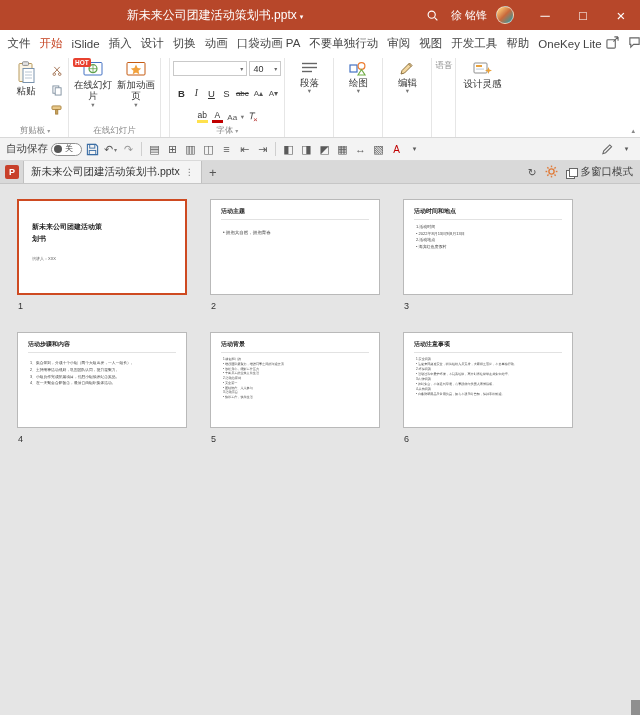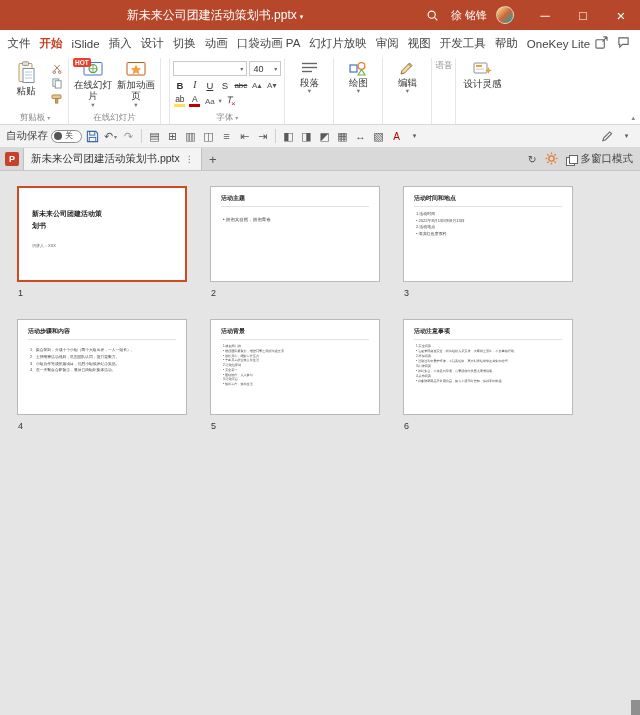--- a/index.html
+++ b/index.html
@@ -14,36 +14,36 @@
 .tb-right{margin-left:auto;display:flex;align-items:center;height:100%}
 .tb-iconbtn{width:26px;height:30px;display:flex;align-items:center;justify-content:center}
 .tb-user{font-size:11px;margin:4px 5px;white-space:nowrap}
 .tb-avatar{width:18px;height:18px;border-radius:50%;background:linear-gradient(135deg,#f2b469 20%,#c96a3c 50%,#4e8f8e 85%);border:1px solid rgba(255,255,255,.55);margin:0 12px 0 4px}
 .tb-btn{width:38px;height:30px;display:flex;align-items:center;justify-content:center;font-size:13px;color:#fff}
 .tb-btn.close{font-size:15px}
 
 
 .menubar{flex:0 0 27px;background:#fff;display:flex;align-items:center;padding:0 3px}
 .mtab{font-size:11.5px;color:#444;padding:0 4.5px;height:100%;display:flex;align-items:center;white-space:nowrap}
-.mtab.active{color:#C43E1C;font-weight:bold}
+.mtab.active{color:#C43E1C;font-weight:normal}
 .menu-right{margin-left:auto;display:flex;gap:9px;padding-right:8px;align-items:center}
 
 
 .ribbon{flex:0 0 68px;background:#fff;border-bottom:1px solid #D8D8D8;display:flex;padding:1px 2px 0;position:relative}
 .rgroup{display:flex;flex-direction:column;border-right:1px solid #E6E6E6;padding:1px 3px 0}
 .rg-content{flex:1;display:flex;align-items:stretch;gap:1px}
 .rg-label{font-size:8.5px;color:#8a8a8a;text-align:center;height:13px;line-height:13px;white-space:nowrap}
 .rg-label .launcher{font-size:6px;color:#999;margin-left:2px}
 .big-btn{width:42px;display:flex;flex-direction:column;align-items:center;padding-top:2px;font-size:9.5px;color:#333;line-height:1.2;text-align:center;position:relative;border-radius:2px}
 .big-btn svg{margin-bottom:1px}
 .bchev{font-size:6.5px;color:#777;line-height:1}
 .badge-hot{position:absolute;top:-1px;left:1px;background:#E8412F;color:#fff;font-size:6.5px;font-weight:bold;padding:0 2px;border-radius:2px;line-height:9px;height:9px}
 .clip-small{display:flex;flex-direction:column;justify-content:space-around;padding:2px 0 4px}
 .cs-btn{width:17px;height:13px;display:flex;align-items:center;justify-content:center}
-.font-group .rg-content{flex-direction:column;gap:2px;align-items:flex-start;padding-top:2px}
+.font-group .rg-content{flex-direction:column;gap:10px;align-items:center;padding-top:2px}
 .f-row{display:flex;align-items:center;gap:2px}
 .combo{border:1px solid #C9C9C9;height:15px;display:flex;align-items:center;justify-content:space-between;padding:0 3px;font-size:9px;color:#333;background:#fff}
 .combo .chev{font-size:6px;color:#666}
 .font-name{width:74px}
 .font-size{width:32px}
 .fbtn{min-width:13px;height:14px;display:flex;align-items:center;justify-content:center;font-size:9.5px;color:#333;padding:0 1px}
 .fbtn.b{font-weight:bold}
 .fbtn.i{font-style:italic;font-family:"Liberation Serif",serif}
 .fbtn.u{text-decoration:underline}
 .fbtn.strike{text-decoration:line-through;font-size:8px}
@@ -119,21 +119,21 @@
 
   <div class="menubar">
     <span class="mtab">文件</span>
     <span class="mtab active">开始</span>
     <span class="mtab">iSlide</span>
     <span class="mtab">插入</span>
     <span class="mtab">设计</span>
     <span class="mtab">切换</span>
     <span class="mtab">动画</span>
     <span class="mtab">口袋动画 PA</span>
-    <span class="mtab">幻灯片放映</span>
+    <span class="mtab">不要单独行动</span>
     <span class="mtab">审阅</span>
     <span class="mtab">视图</span>
     <span class="mtab">开发工具</span>
     <span class="mtab">帮助</span>
     <span class="mtab">OneKey Lite</span>
     <div class="menu-right">
       <span>
         <svg width="13" height="13" viewBox="0 0 14 14">
             <rect x="1" y="4" width="9" height="9" rx="1" fill="none" stroke="#666" stroke-width="1.2"></rect>
             <path d="M8 6 L13 1 M13 1 h-4 M13 1 v4" stroke="#666" stroke-width="1.2" fill="none"></path>

